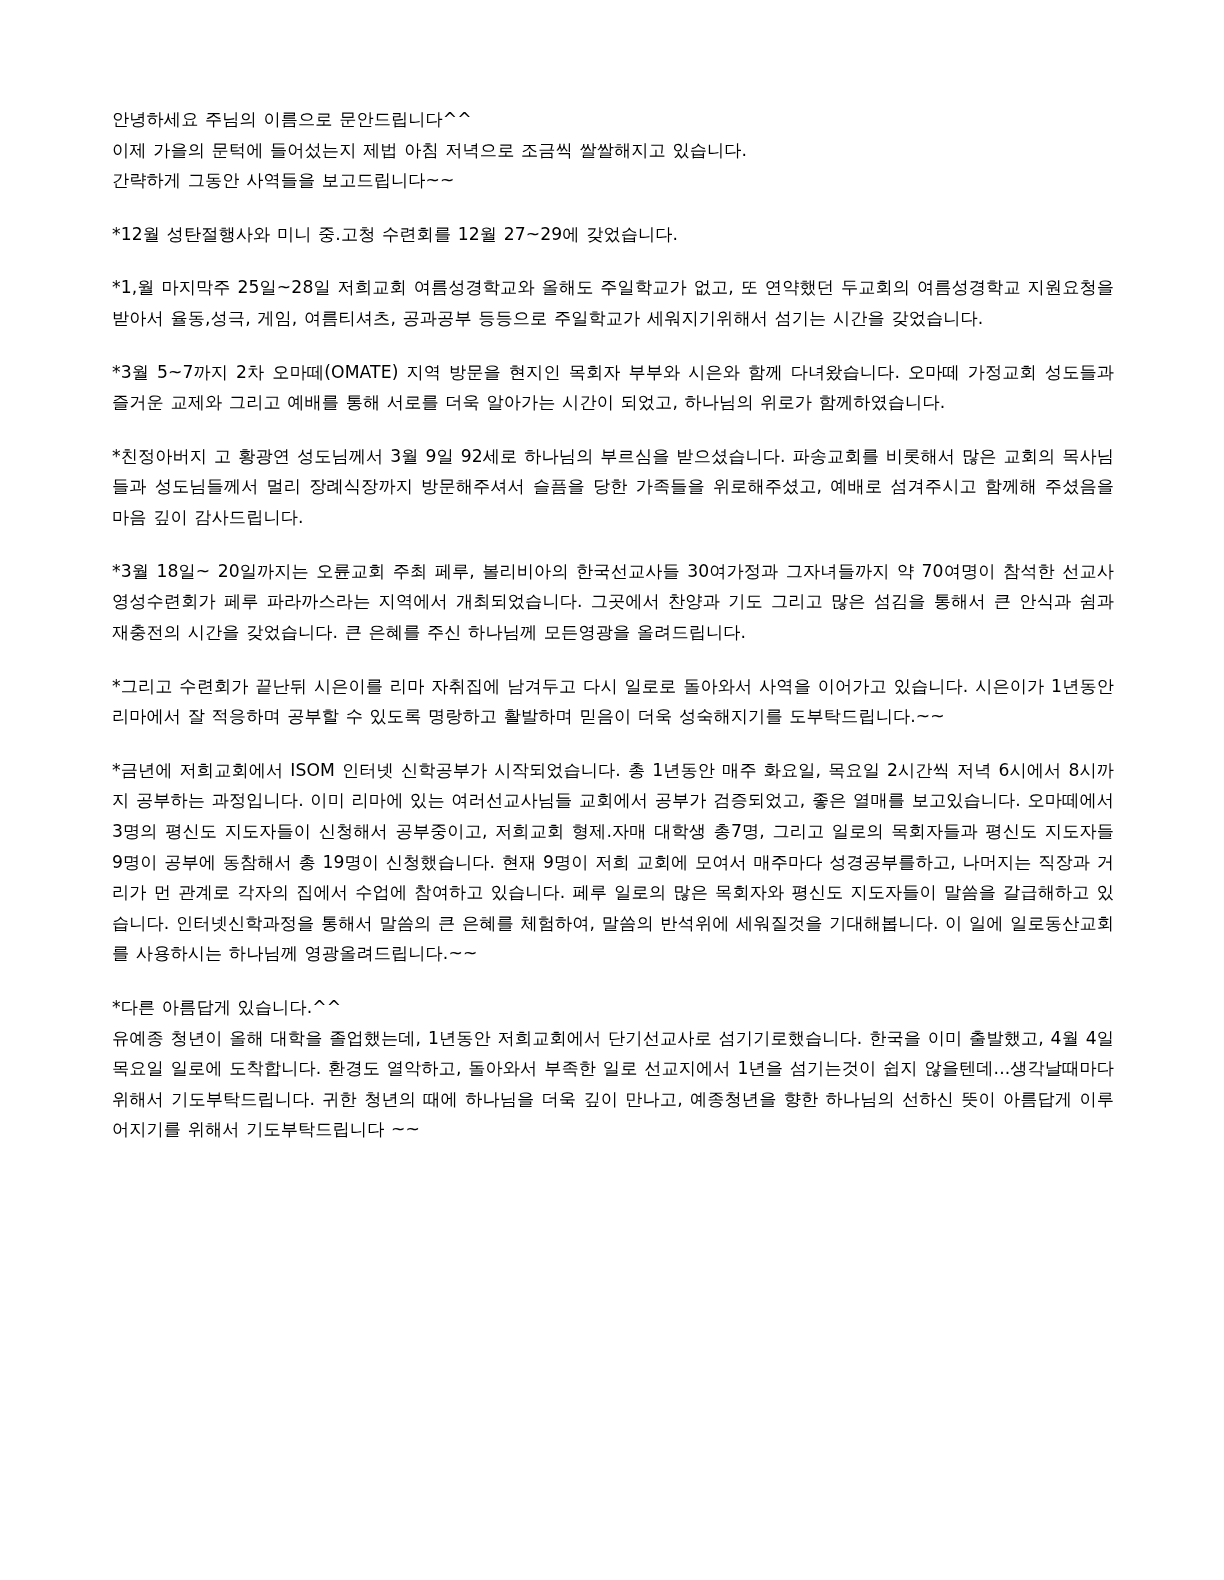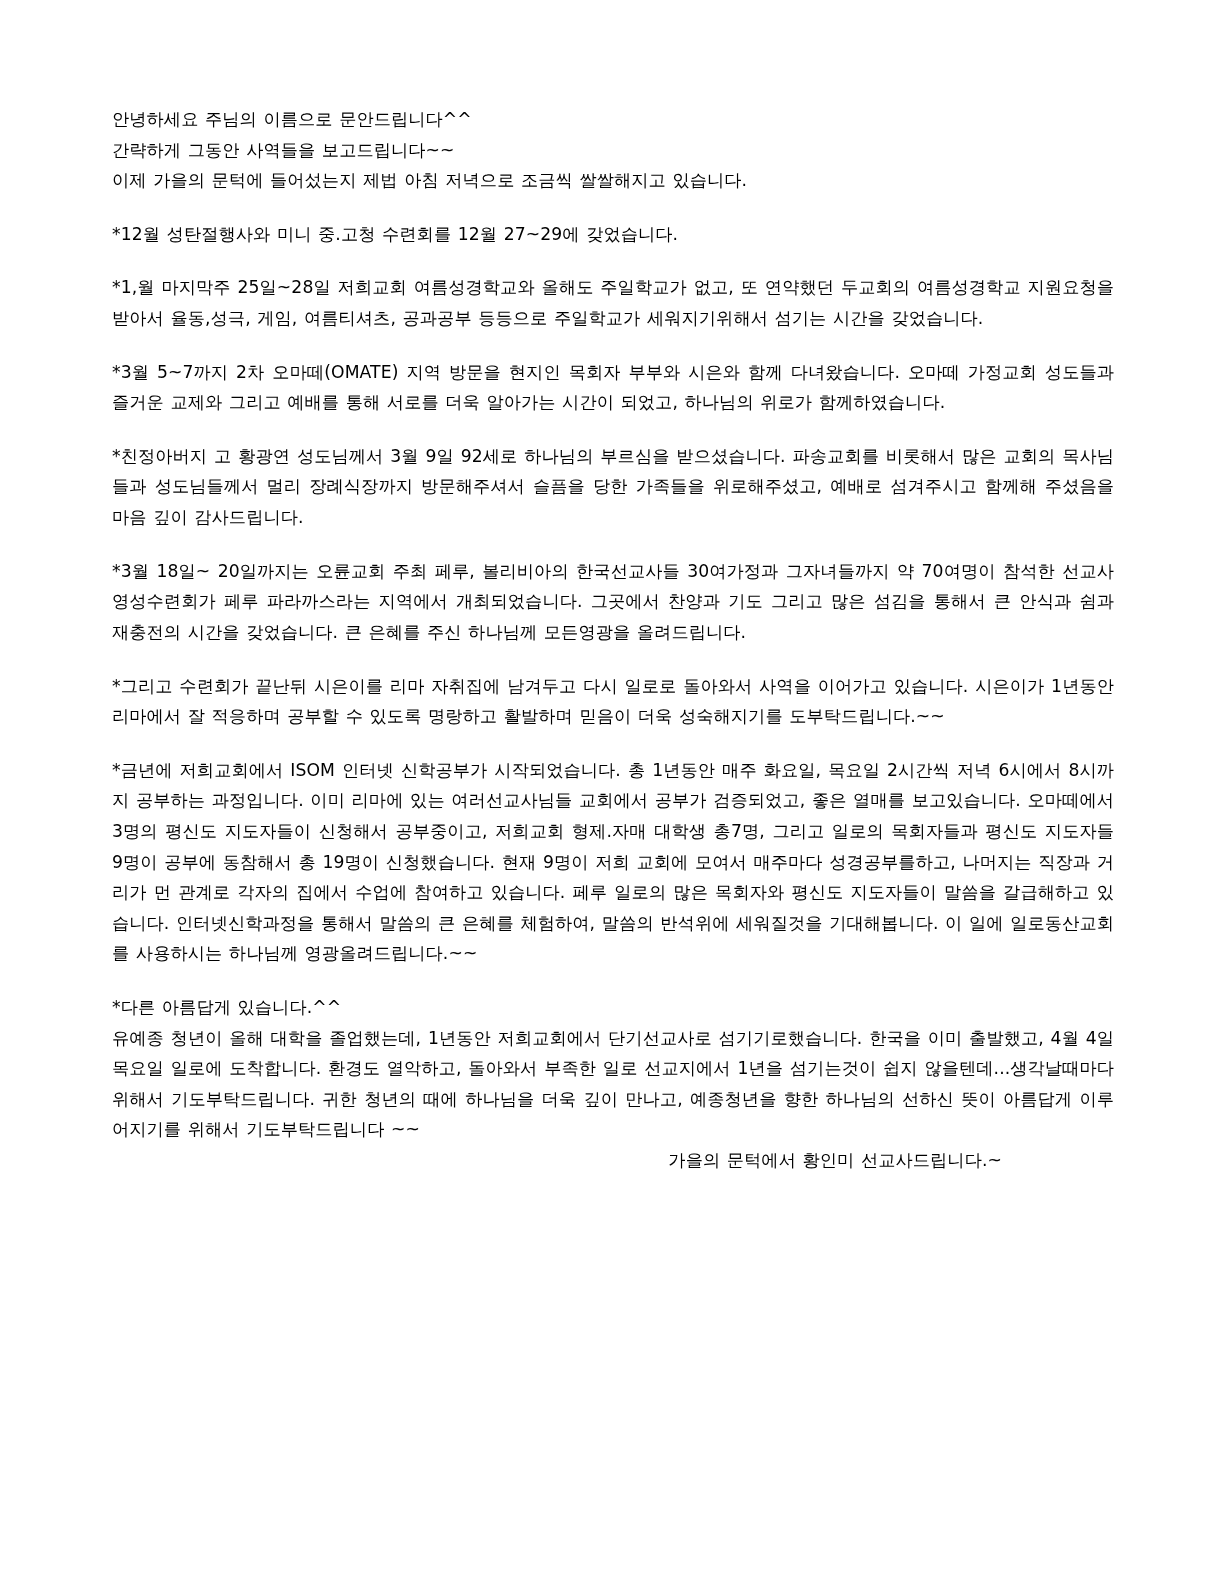--- a/index.html
+++ b/index.html
@@ -44,22 +44,22 @@
     padding-right: 112px;
   }
 </style>
 </head>
 <body>
 
 <div class="page">
   <div class="doc-body">
 
     <p class="para">안녕하세요 주님의 이름으로 문안드립니다^^</p>
+    <p class="para">이제 가을의 문턱에 들어섰는지 제법 아침 저녁으로 조금씩 쌀쌀해지고 있습니다.</p>
     <p class="para">간략하게 그동안 사역들을 보고드립니다~~</p>
-    <p class="para">이제 가을의 문턱에 들어섰는지 제법 아침 저녁으로 조금씩 쌀쌀해지고 있습니다.</p>
 
     <div class="gap"></div>
 
     <p class="para">*12월 성탄절행사와 미니 중.고청 수련회를 12월 27~29에 갖었습니다.</p>
 
     <div class="gap"></div>
 
     <p class="para">*1,월 마지막주  25일~28일 저희교회 여름성경학교와 올해도 주일학교가 없고, 또 연약했던 두교회의 여름성경학교 지원요청을 받아서 율동,성극, 게임, 여름티셔츠, 공과공부 등등으로 주일학교가 세워지기위해서 섬기는 시간을 갖었습니다.</p>
 
     <div class="gap"></div>
@@ -80,16 +80,15 @@
 
     <div class="gap"></div>
 
     <p class="para">*금년에 저희교회에서 ISOM 인터넷 신학공부가 시작되었습니다. 총 1년동안 매주 화요일, 목요일 2시간씩 저녁 6시에서 8시까지 공부하는 과정입니다. 이미 리마에 있는 여러선교사님들 교회에서 공부가 검증되었고, 좋은 열매를 보고있습니다. 오마떼에서 3명의 평신도 지도자들이 신청해서 공부중이고, 저희교회  형제.자매 대학생 총7명, 그리고 일로의 목회자들과 평신도 지도자들 9명이 공부에 동참해서 총 19명이 신청했습니다. 현재 9명이 저희 교회에 모여서 매주마다 성경공부를하고, 나머지는 직장과 거리가 먼 관계로 각자의 집에서 수업에 참여하고 있습니다. 페루 일로의 많은 목회자와 평신도 지도자들이 말씀을 갈급해하고 있습니다. 인터넷신학과정을 통해서 말씀의  큰 은혜를 체험하여,  말씀의 반석위에 세워질것을 기대해봅니다. 이 일에 일로동산교회를 사용하시는 하나님께 영광올려드립니다.~~</p>
 
     <div class="gap"></div>
 
     <p class="para">*다른 아름답게 있습니다.^^</p>
     <p class="para">유예종 청년이 올해 대학을 졸업했는데, 1년동안 저희교회에서 단기선교사로 섬기기로했습니다. 한국을 이미 출발했고, 4월  4일 목요일 일로에 도착합니다. 환경도 열악하고, 돌아와서 부족한 일로  선교지에서 1년을 섬기는것이 쉽지 않을텐데...생각날때마다 위해서 기도부탁드립니다. 귀한 청년의 때에 하나님을 더욱 깊이 만나고, 예종청년을 향한 하나님의 선하신 뜻이 아름답게 이루어지기를 위해서 기도부탁드립니다 ~~</p>
 
-    <p class="signature">가을의 문턱에서 황인미 선교사드립니다.~</p>
 
   </div>
 </div>
 
 </body></html>

